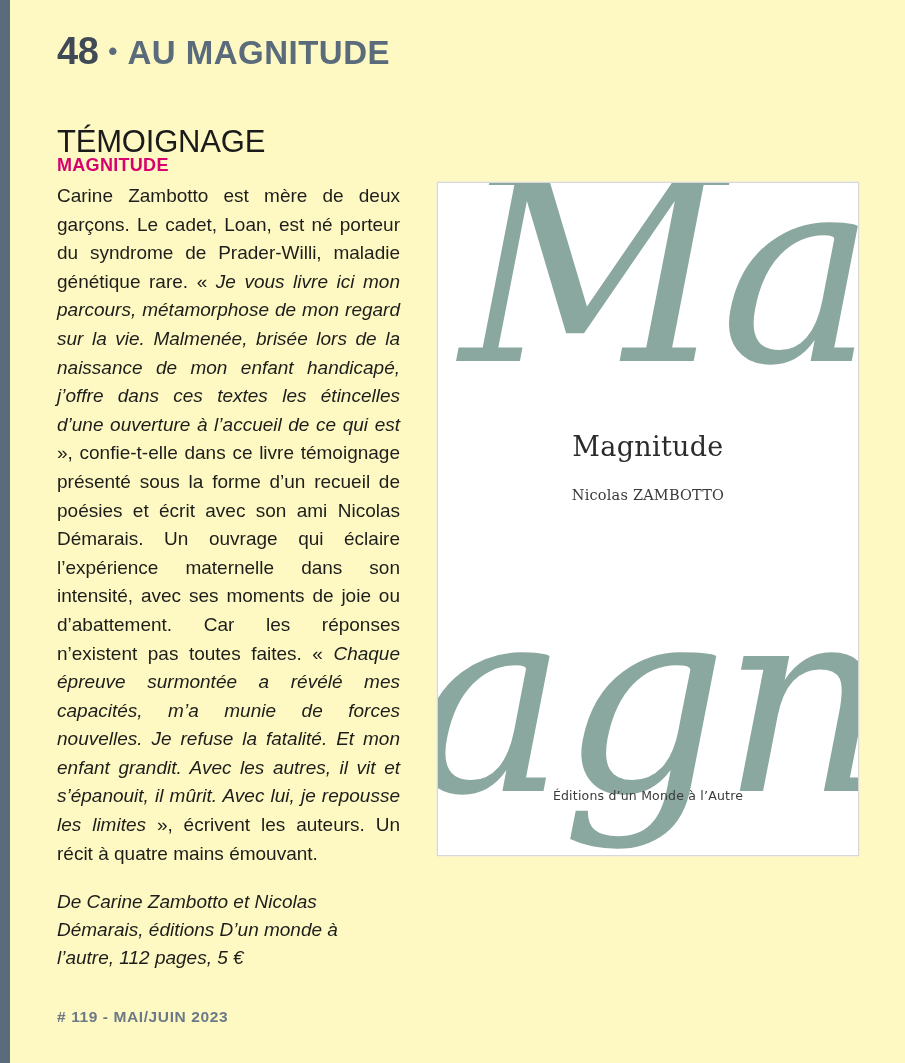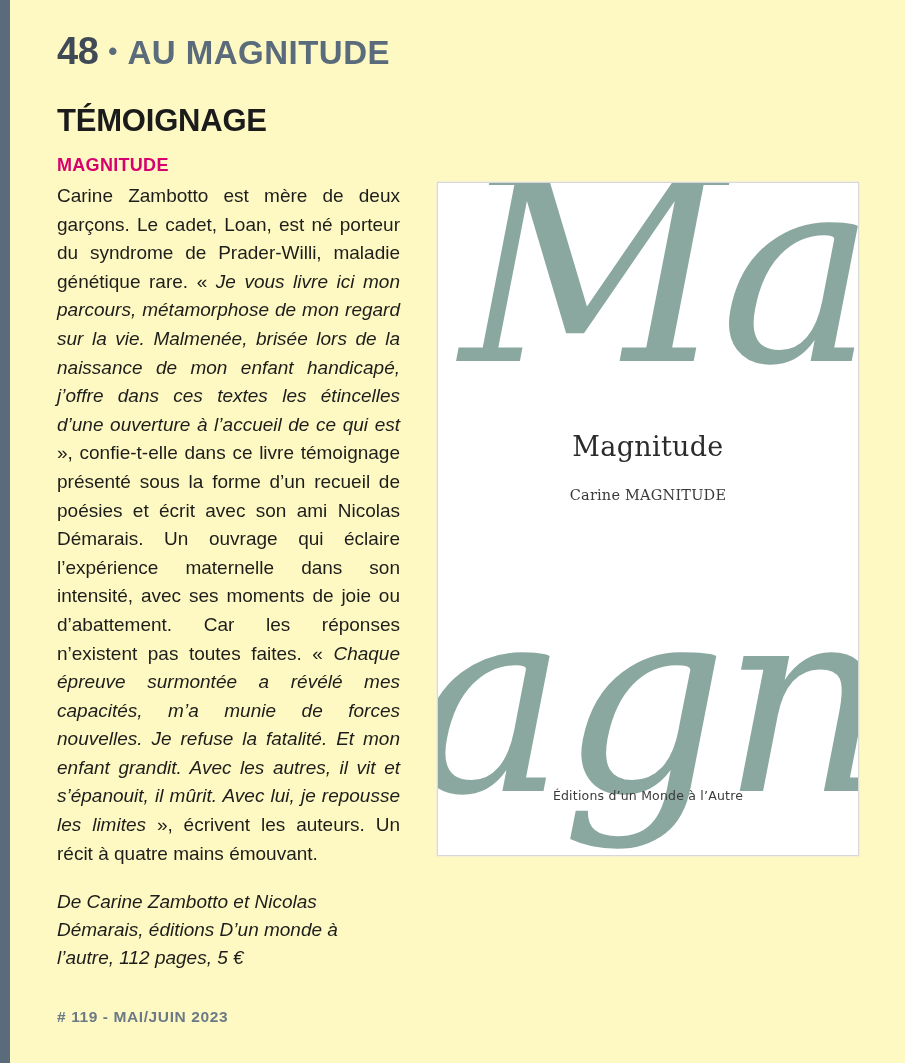--- a/index.html
+++ b/index.html
@@ -54,23 +54,23 @@
   .folio-rubric {
     font-size: 33px;
     font-weight: bold;
     letter-spacing: 0.5px;
     color: #5a6b7b;
   }
   
   .section-title {
     position: absolute;
     left: 57px;
-    top: 103px;
+    top: 124px;
     font-size: 31px;
-    font-weight: bold;
+    font-weight: normal;
     letter-spacing: -0.2px;
     color: #1b1b1b;
   }
   .section-subtitle {
     position: absolute;
     left: 57px;
     top: 155px;
     font-size: 18px;
     font-weight: bold;
     letter-spacing: 0.3px;
@@ -203,18 +203,18 @@
 
   <div class="credit">De Carine Zambotto et Nicolas Démarais, éditions D’un monde à l’autre, 112 pages, 5 €</div>
 
   <div class="issue-line"># 119 - MAI/JUIN 2023</div>
 
   <div class="cover">
     <div class="cover-script top">Magn</div>
     <div class="cover-script bottom">agnitu</div>
     <div class="cover-title">Magnitude</div>
     <div class="cover-authors">
-      <div>Carine MAGNITUDE</div>
+      <div>Nicolas ZAMBOTTO</div>
     </div>
     <div class="cover-publisher">Éditions d’un Monde à l’Autre</div>
   </div>
 
 </div>
 
 </body></html>

